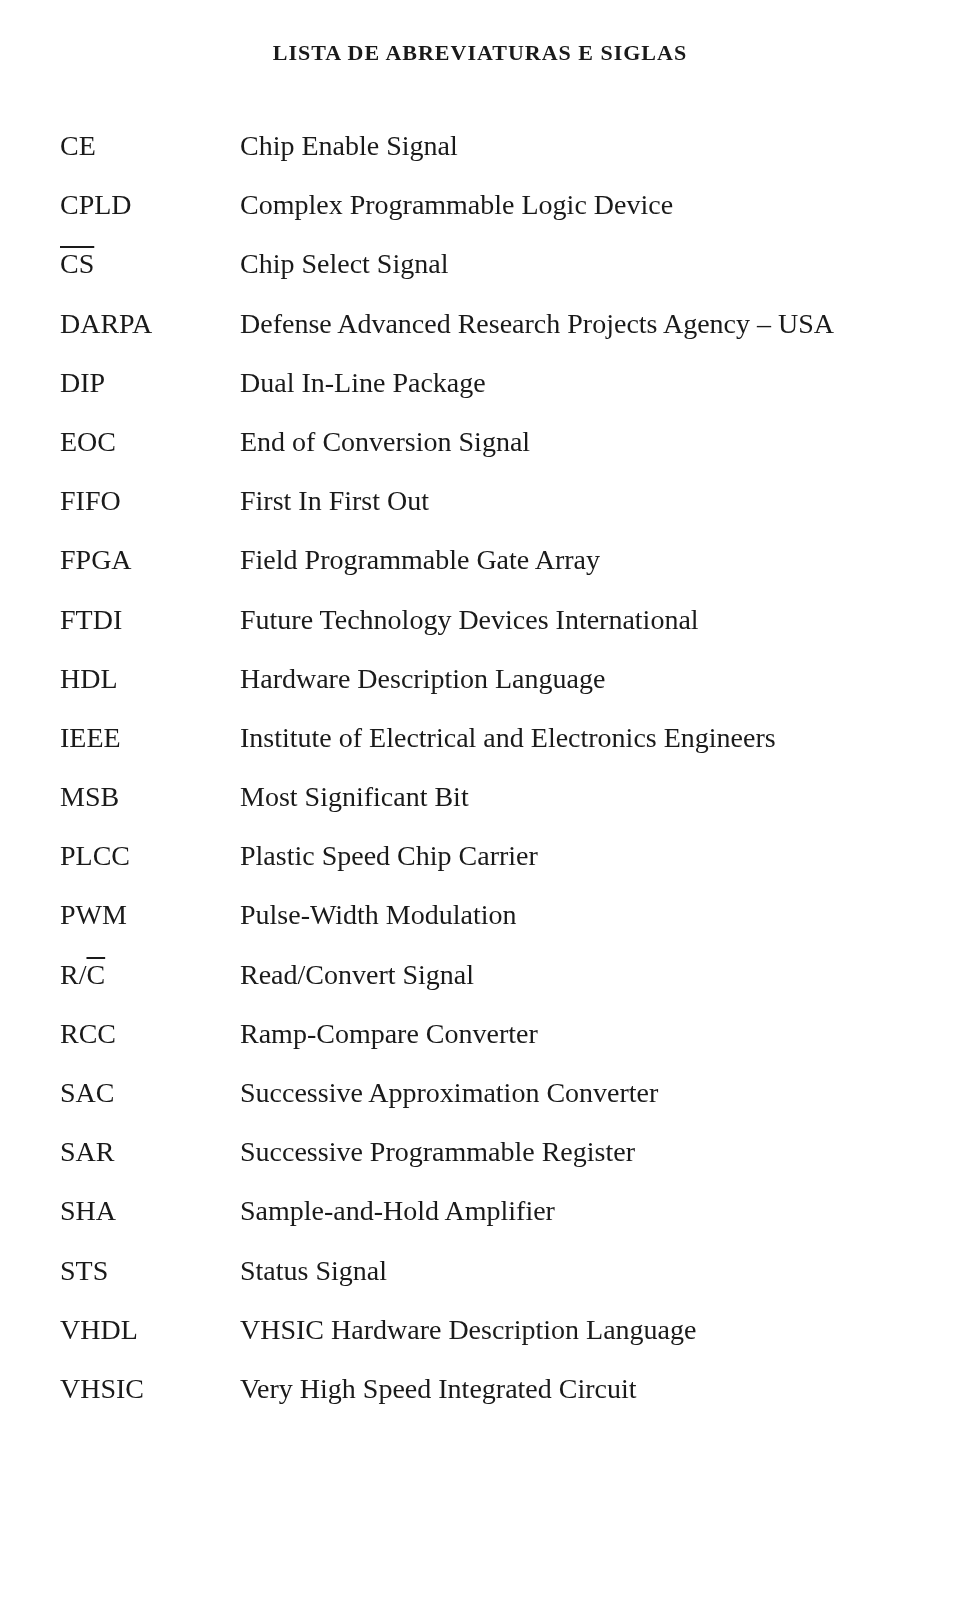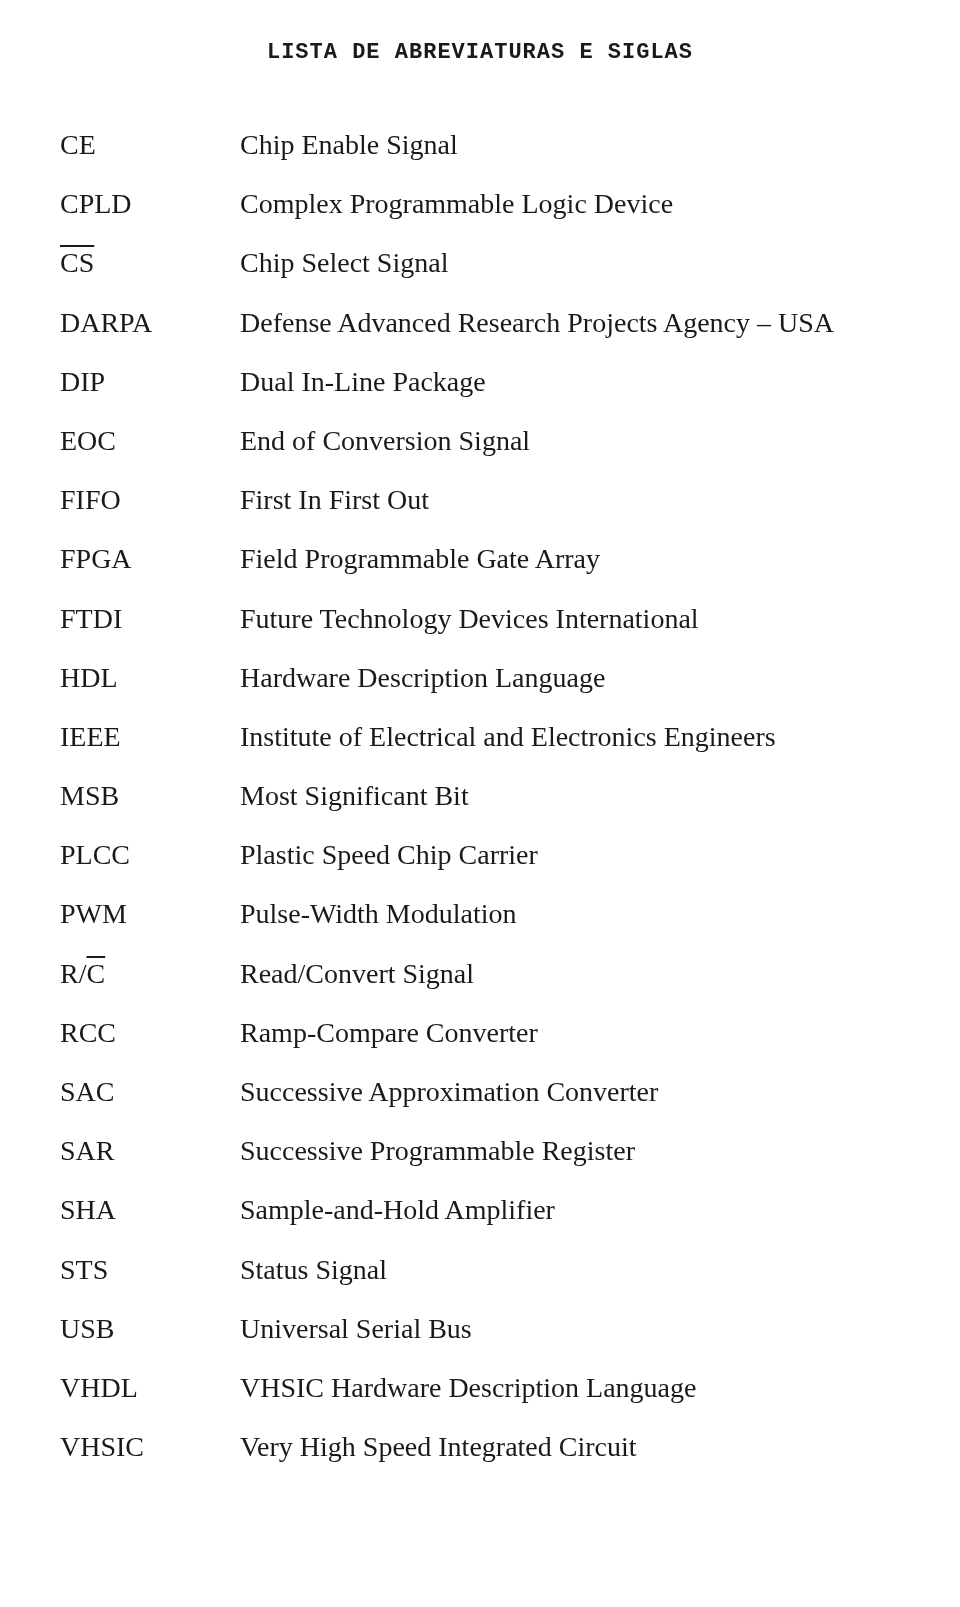--- a/index.html
+++ b/index.html
@@ -16,21 +16,21 @@
       padding: 40px 60px 60px 60px;
       color: #1a1a1a;
     }
 
     .page-title {
       text-align: center;
       font-size: 22px;
       font-weight: bold;
       letter-spacing: 1px;
       margin-bottom: 50px;
-      font-family: Liberation Mono, monospace;
+      font-family: Liberation Serif, serif;
     }
 
     .abbreviations-table {
       width: 100%;
       border-collapse: collapse;
     }
 
     .abbreviations-table tr td {
       padding: 10px 0;
       vertical-align: top;
@@ -130,24 +130,20 @@
       </tr>
       <tr>
         <td>SHA</td>
         <td>Sample-and-Hold Amplifier</td>
       </tr>
       <tr>
         <td>STS</td>
         <td>Status Signal</td>
       </tr>
       <tr>
-        <td>USB</td>
-        <td>Universal Serial Bus</td>
-      </tr>
-      <tr>
         <td>VHDL</td>
         <td>VHSIC Hardware Description Language</td>
       </tr>
       <tr>
         <td>VHSIC</td>
         <td>Very High Speed Integrated Circuit</td>
       </tr>
     </tbody>
 </table>
 

